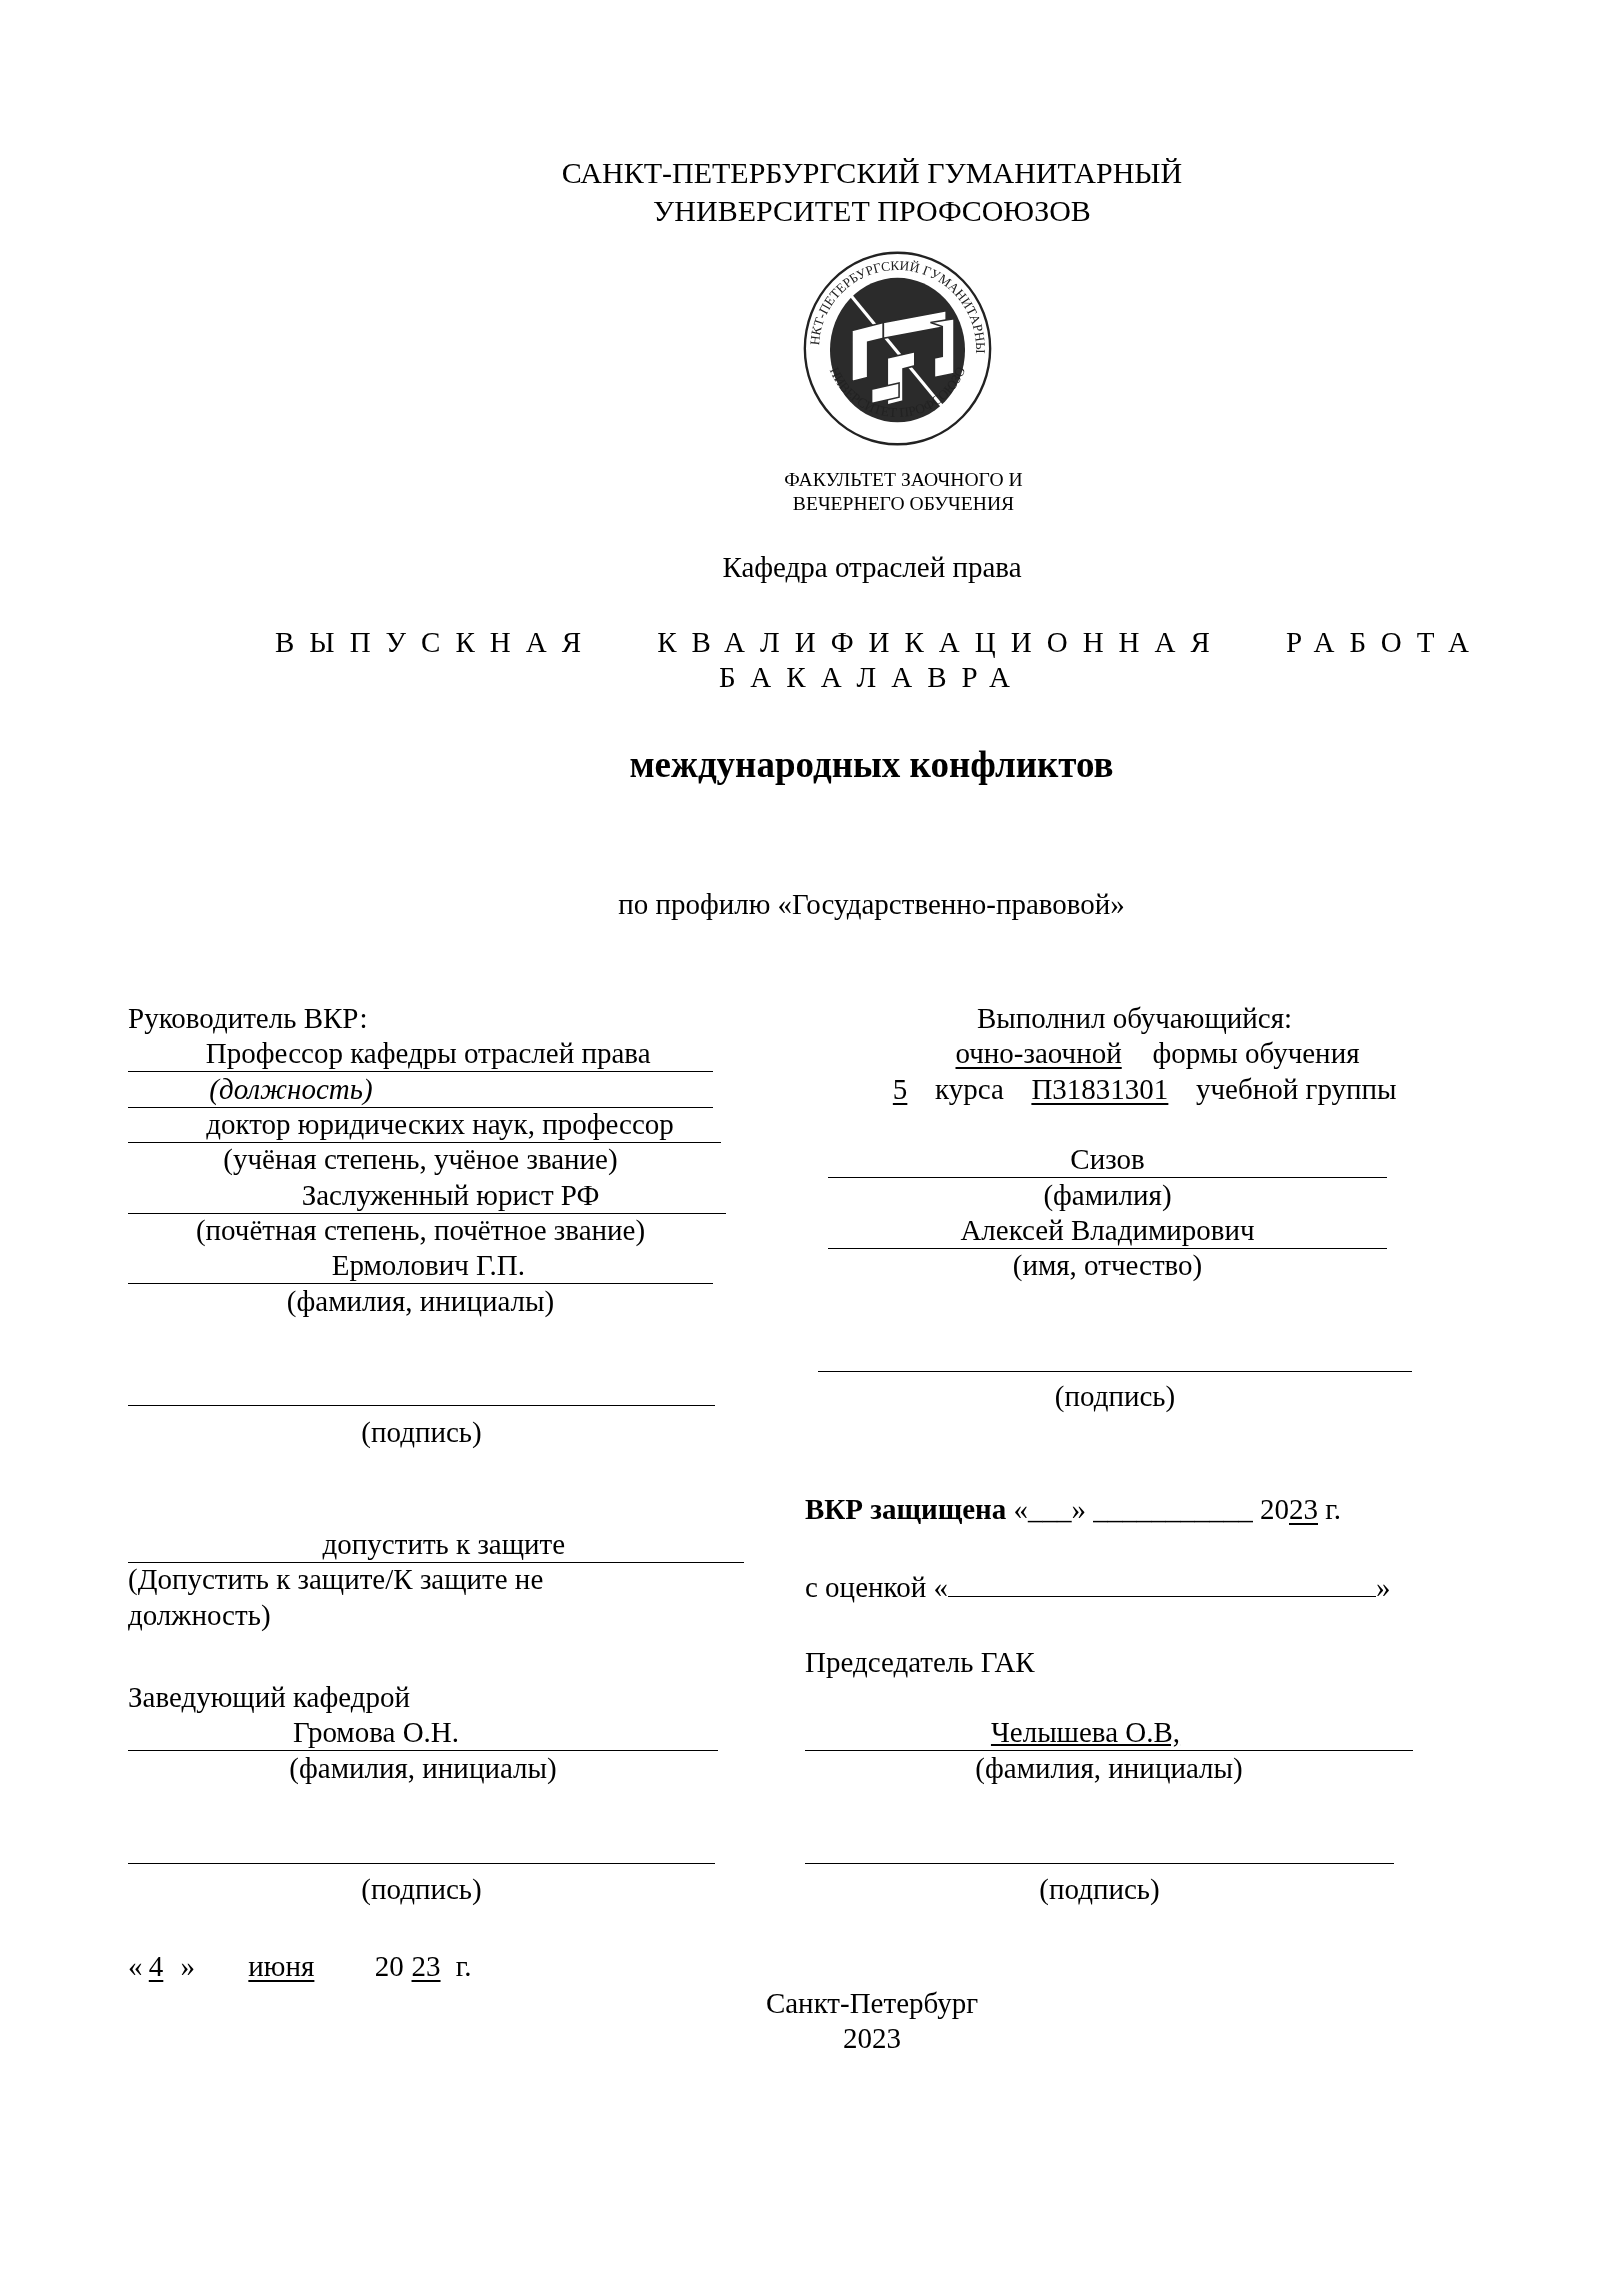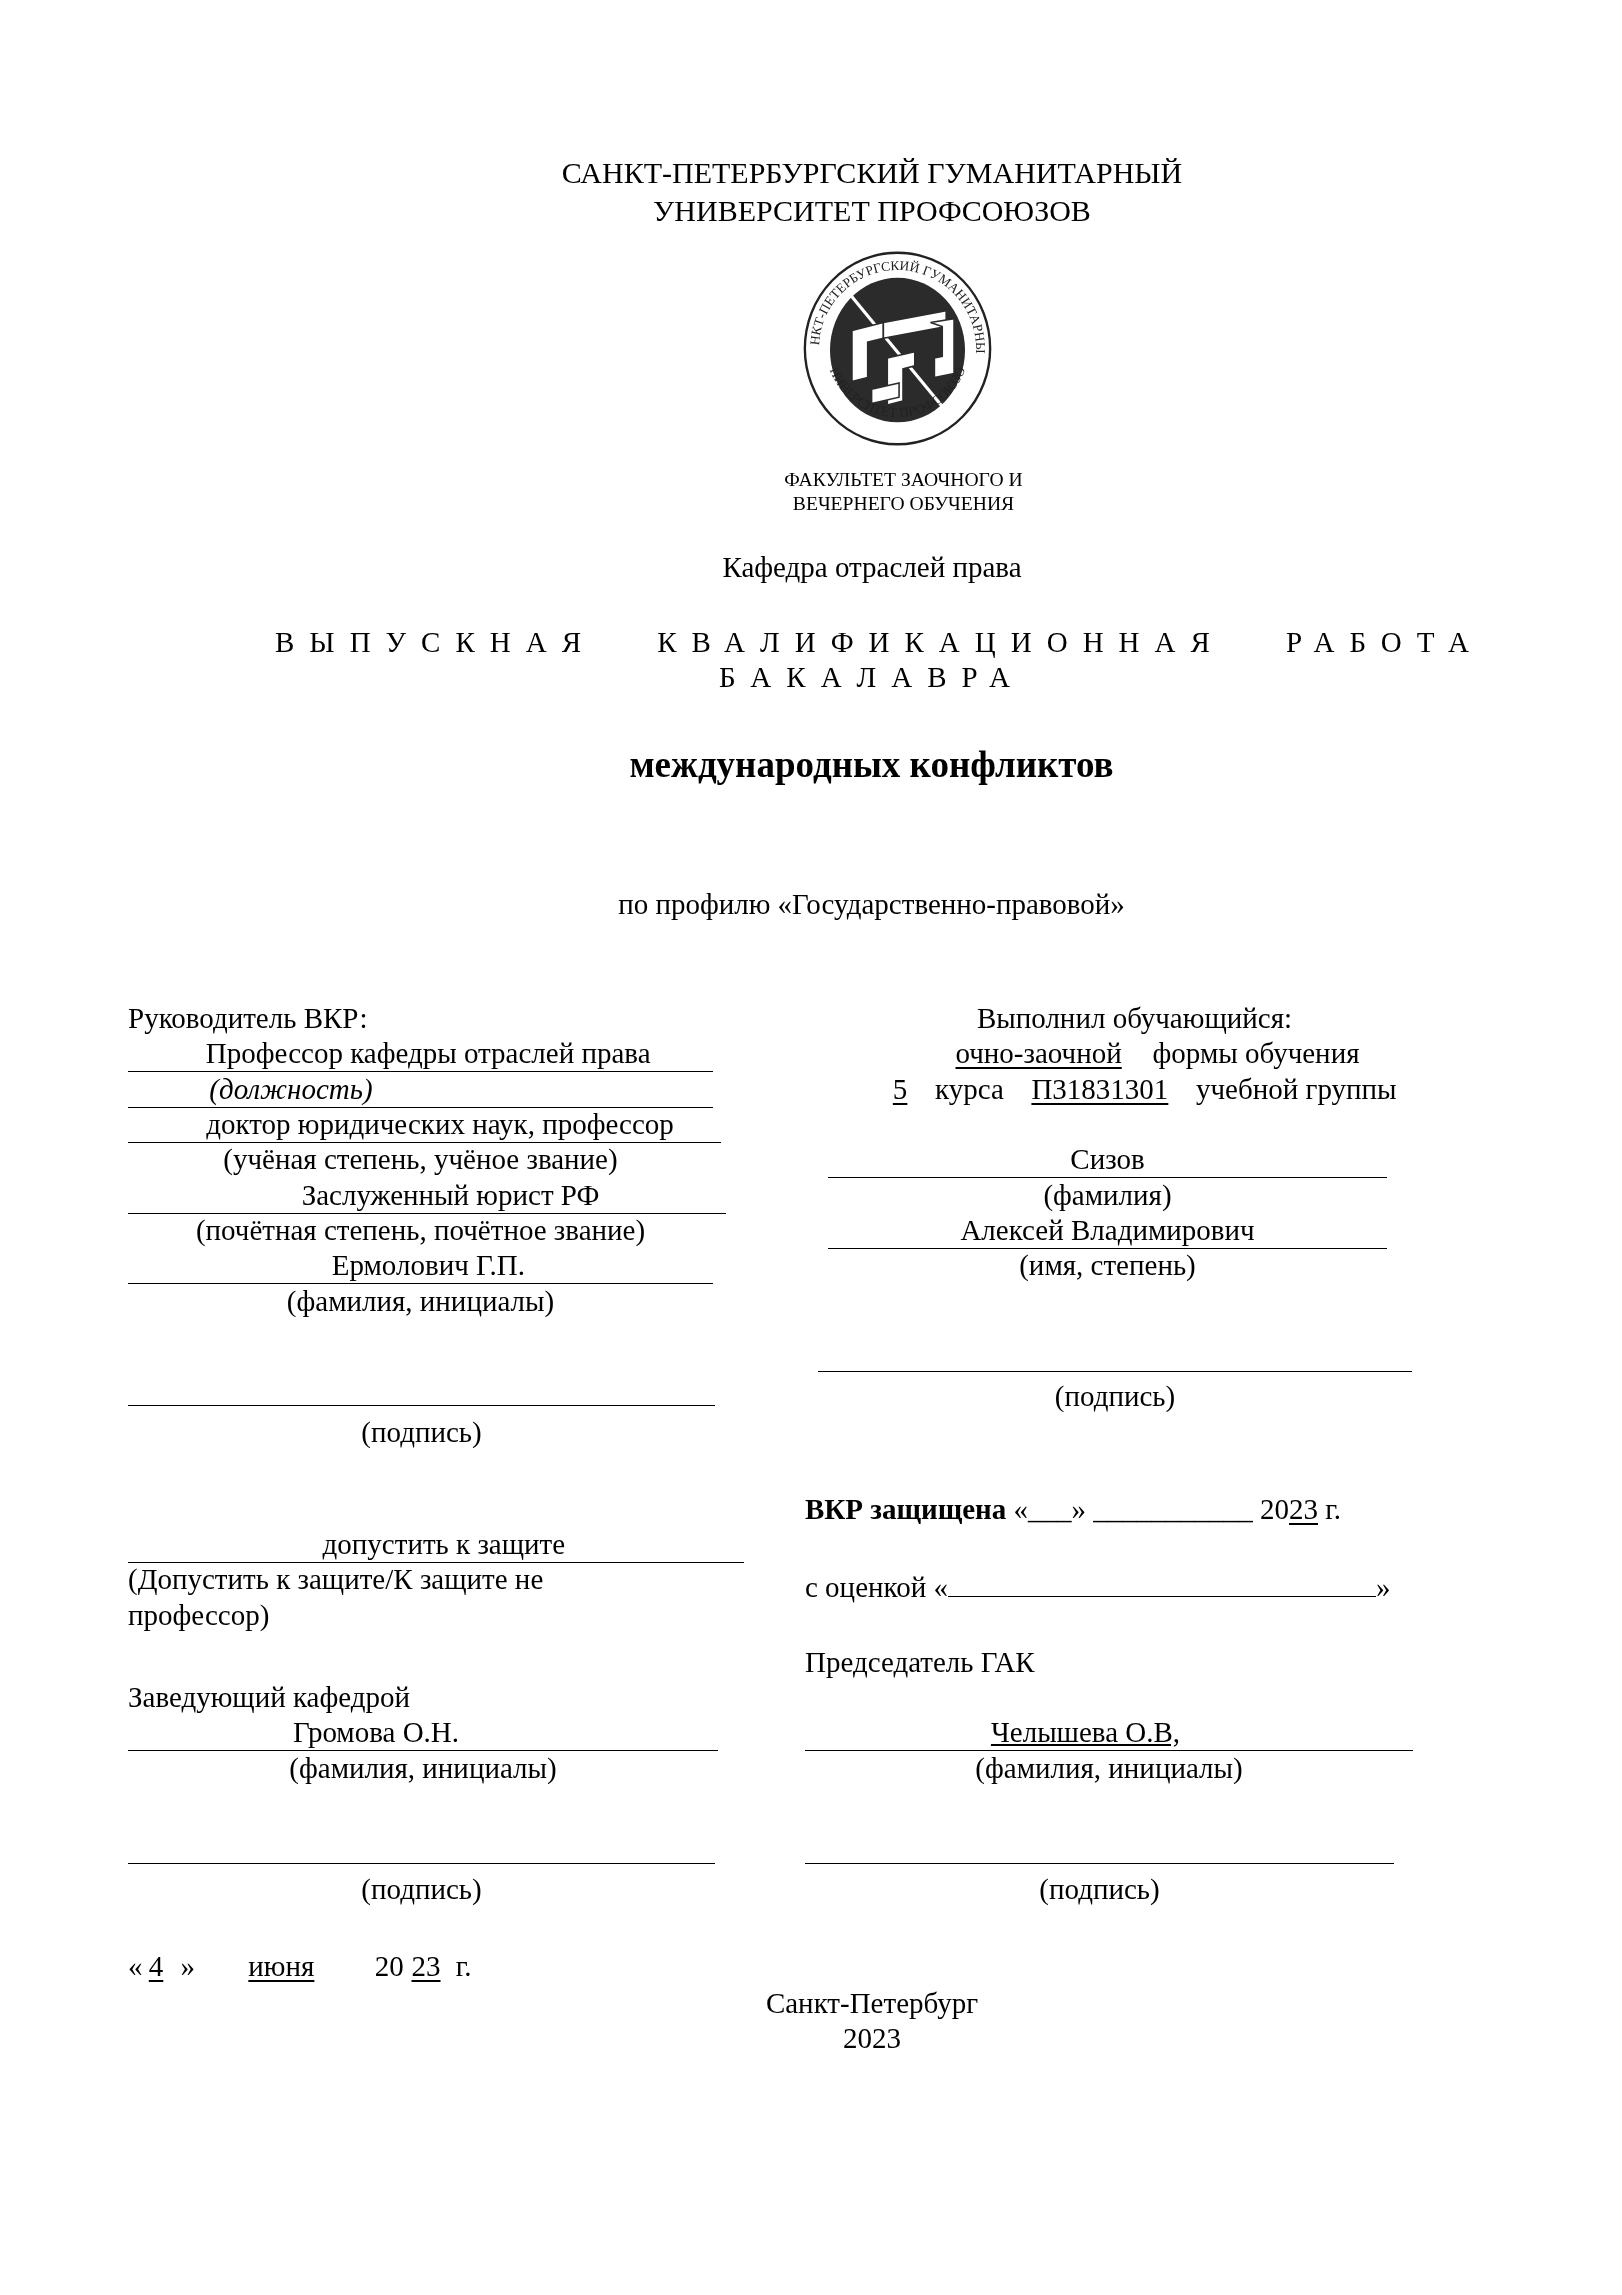--- a/index.html
+++ b/index.html
@@ -112,21 +112,21 @@
 </div>
 <div class="cap col-l center" style="top:1284px; width:585px;">(фамилия, инициалы)</div>
 
 <div class="line" style="left:128px; top:1405px; width:587px;"></div>
 <div class="cap col-l center" style="top:1415px; width:587px;">(подпись)</div>
 
 <div class="row col-l" style="top:1527px; width:616px;">
   <span class="filled" style="padding-left:15.7px;">допустить к защите</span>
 </div>
 <div class="cap col-l" style="top:1562px;">(Допустить к защите/К защите не</div>
-<div class="cap col-l" style="top:1598px;">профессор)</div>
+<div class="cap col-l" style="top:1598px;">должность)</div>
 
 <div class="row col-l" style="top:1680px;">Заведующий кафедрой</div>
 <div class="row col-l" style="top:1715px; width:590px;">
   <span class="filled" style="padding-right:94px;">Громова О.Н.</span>
 </div>
 <div class="cap col-l center" style="top:1751px; width:590px;">(фамилия, инициалы)</div>
 
 <div class="line" style="left:128px; top:1863px; width:587px;"></div>
 <div class="cap col-l center" style="top:1872px; width:587px;">(подпись)</div>
 
@@ -152,21 +152,21 @@
 </div>
 
 <div class="row" style="left:828px; top:1142px; width:559px;">
   <span class="filled">Сизов</span>
 </div>
 <div class="cap center" style="left:828px; top:1178px; width:559px;">(фамилия)</div>
 
 <div class="row" style="left:828px; top:1213px; width:559px;">
   <span class="filled">Алексей Владимирович</span>
 </div>
-<div class="cap center" style="left:828px; top:1248px; width:559px;">(имя, степень)</div>
+<div class="cap center" style="left:828px; top:1248px; width:559px;">(имя, отчество)</div>
 
 <div class="line" style="left:818px; top:1371px; width:594px;"></div>
 <div class="cap center" style="left:818px; top:1379px; width:594px;">(подпись)</div>
 
 <div class="row" style="left:805px; top:1492px;">
   <span class="b">ВКР защищена</span>
   <span>«___» ___________ 20</span><span class="u">23</span><span> г.</span>
 </div>
 
 <div class="row" style="left:805px; top:1570px;">

